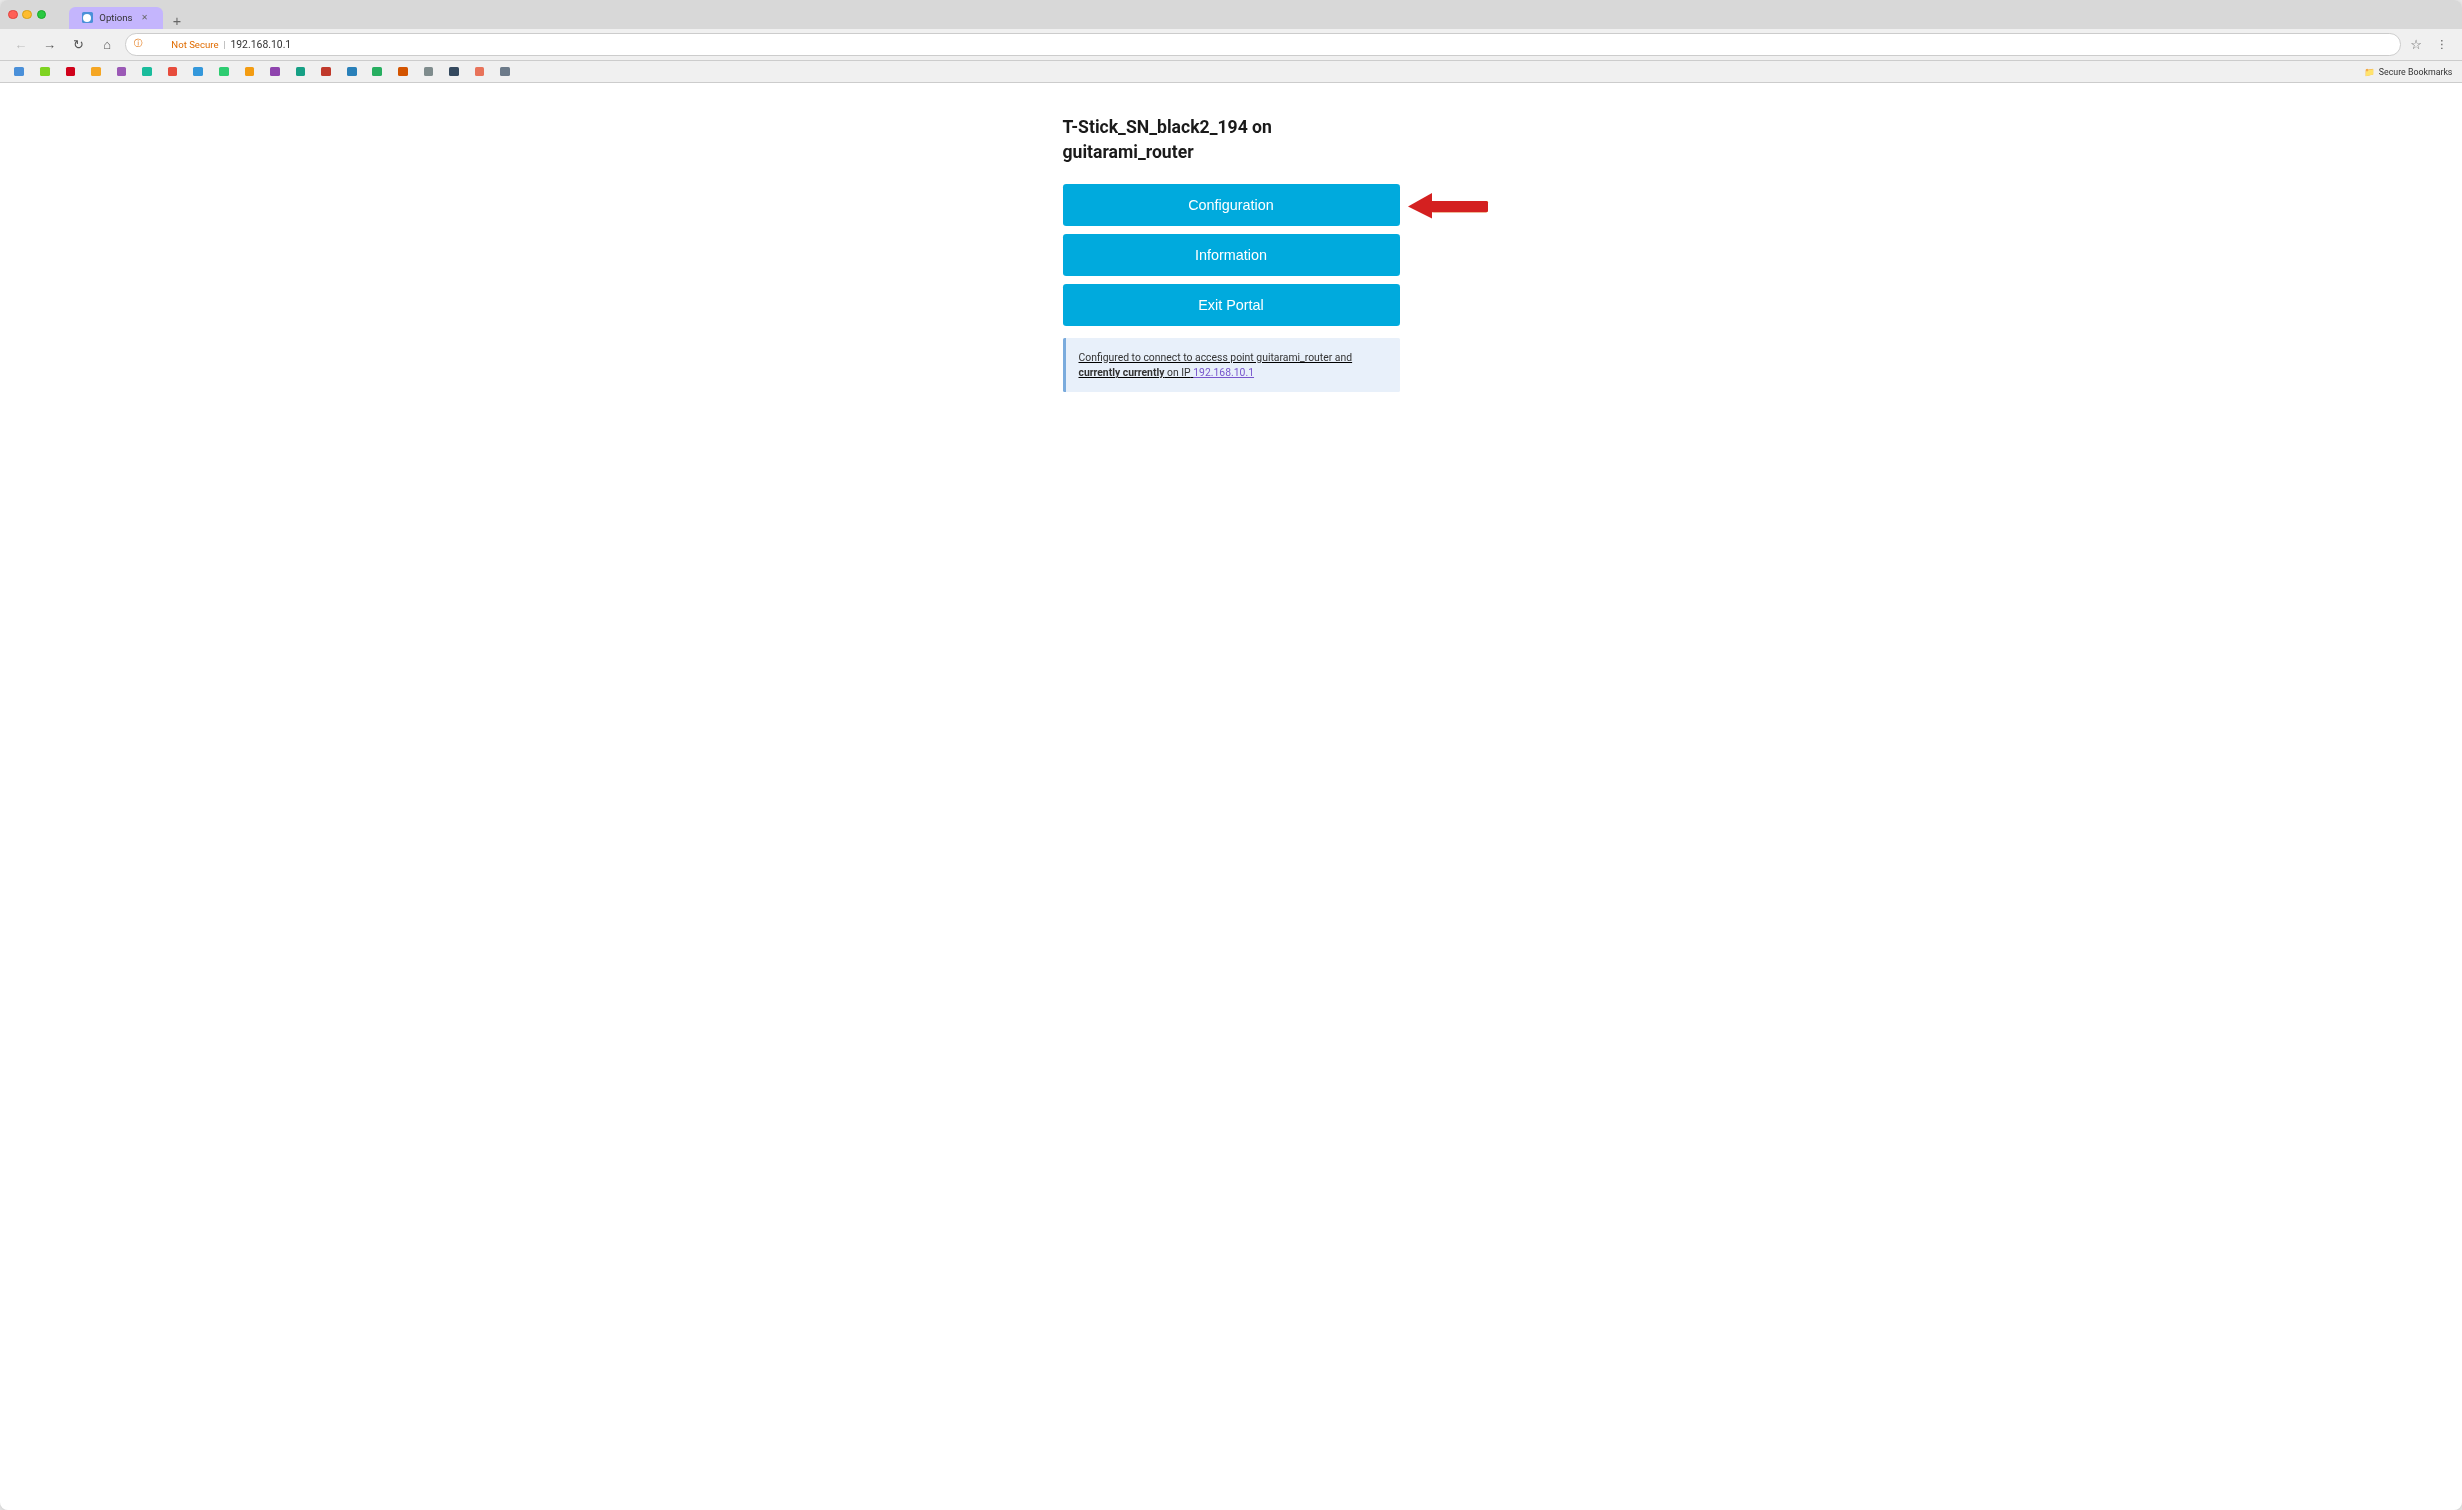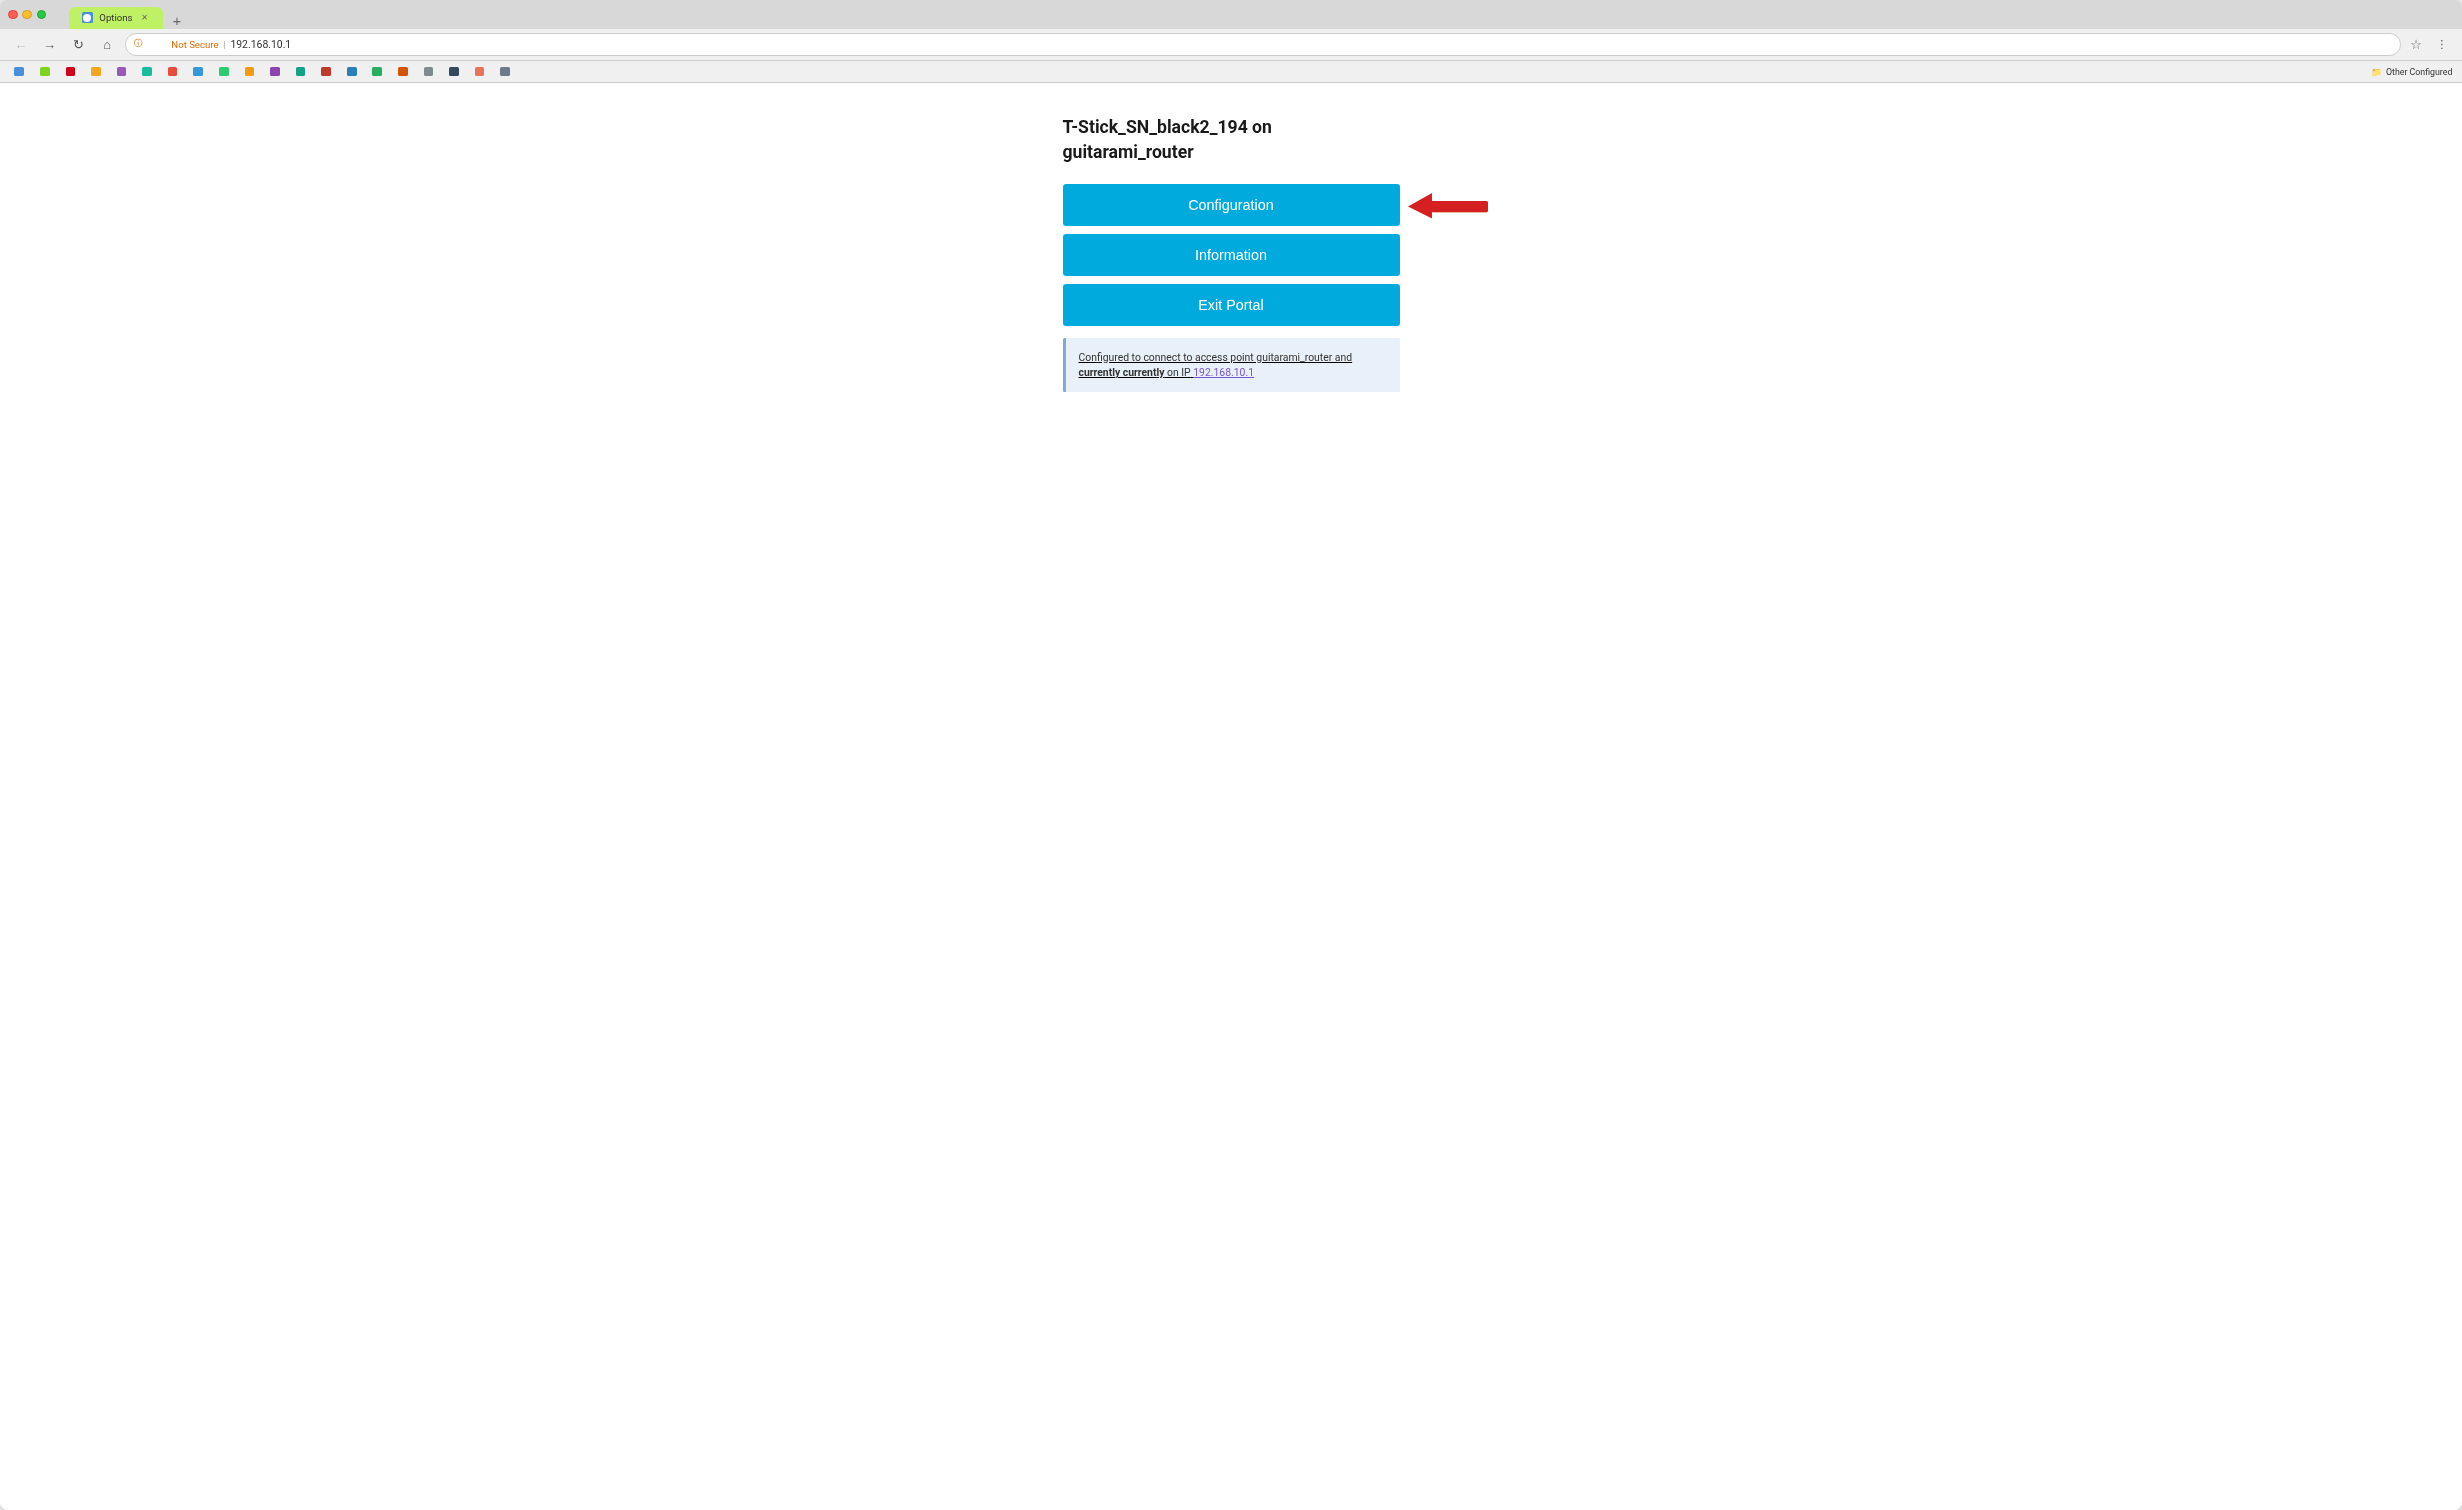--- a/index.html
+++ b/index.html
@@ -48,21 +48,21 @@
     .tl-maximize { background: #28c840; border: 0.8px solid #1aab29; }
 
     .tab-bar {
       display: flex;
       align-items: flex-end;
       margin-left: 16px;
       height: 100%;
     }
 
     .tab {
-      background: #bef264;
+      background: #c4b5fd;
       border-radius: 6.4px 6.4px 0 0;
       padding: 8px 13px;
       font-size: 9.6px;
       color: #333;
       display: flex;
       align-items: center;
       gap: 6.4px;
       height: 22.4px;
       margin-bottom: 0;
       justify-content: flex-end;
@@ -419,21 +419,21 @@
         <div class="bookmark-color bc18"></div>
       </div>
     <div class="bookmark-item">
         <div class="bookmark-color bc19"></div>
       </div>
     <div class="bookmark-item">
         <div class="bookmark-color bc20"></div>
       </div>
     <div class="other-bookmarks">
       <span>📁</span>
-      <span>Other Configured</span>
+      <span>Secure Bookmarks</span>
     </div>
   </div>
 
   <div class="page-content">
     <div class="main-container">
 
       <h1 class="page-title">
         <span>T-Stick_SN_black2_194 on</span><br>
         <span>guitarami_router</span>
       </h1>

